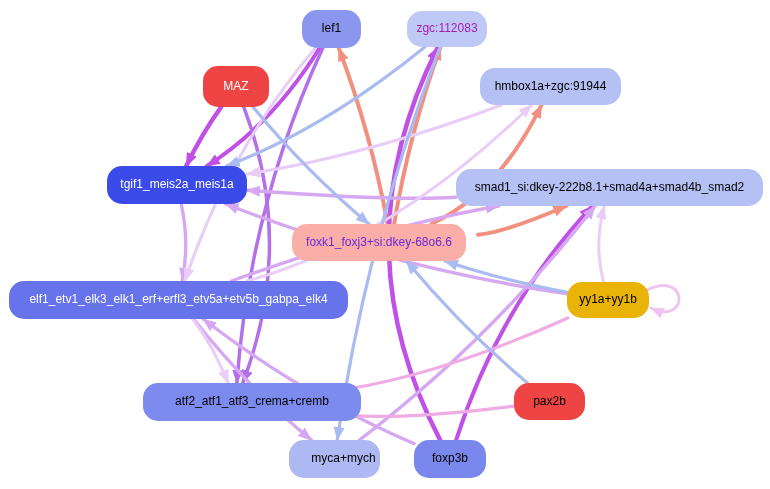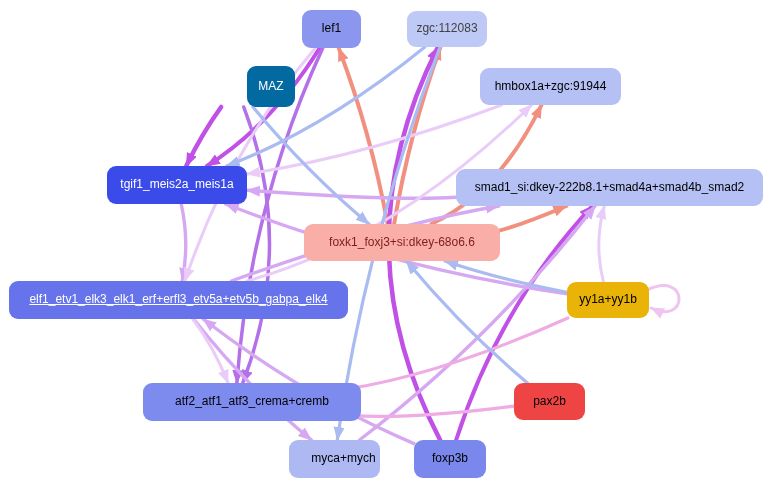--- a/index.html
+++ b/index.html
@@ -1,20 +1,20 @@
 <!DOCTYPE html>
 <html><head>
 <meta charset="utf-8">
 <style>
   html,body{margin:0;padding:0;background:#ffffff;}
   #canvas{position:relative;width:770px;height:489px;background:#ffffff;overflow:hidden;
           font-family:"Liberation Sans", sans-serif;}
   #edge-layer{position:absolute;left:0;top:0;z-index:1;}
   .node{position:absolute;z-index:2;display:flex;align-items:center;justify-content:center;
-        border-radius:9px;font-size:12px;line-height:1.1;text-align:center;
+        border-radius:15px;font-size:12px;line-height:1.1;text-align:center;
         white-space:nowrap;box-sizing:border-box;padding:0 6px;cursor:pointer;}
 </style>
 </head>
 <body>
 
 <div id="canvas">
   <svg id="edge-layer" width="770" height="489" viewBox="0 0 770 489">
       <defs>
         <marker id="ah0" markerUnits="userSpaceOnUse" markerWidth="16" markerHeight="13" refX="13" refY="5.5" orient="auto">
           <path d="M0,0 L14,5.5 L0,11 Z" fill="#f29080"></path>
@@ -71,25 +71,25 @@
       <path d="M 252.97068430695634,107 Q 306.4062323068801,171.54829482329222 368.942958545886,224" fill="none" stroke="#a9bbf1" stroke-width="3.2" stroke-linecap="round" marker-end="url(#ah6)"></path>
       <path d="M 527.45218231263,383 Q 463.1678054302067,329.059923517687 406.42404782954804,261" fill="none" stroke="#a9bbf1" stroke-width="3.2" stroke-linecap="round" marker-end="url(#ah6)"></path>
       <path d="M 567,292.2053462136657 Q 497.4509005833185,278.9831230159979 444.97952527057055,261" fill="none" stroke="#a9bbf1" stroke-width="3.2" stroke-linecap="round" marker-end="url(#ah6)"></path>
       <path d="M 424.8730585161367,47 Q 324.5069399468657,128.64662683111376 226.73316948732068,166" fill="none" stroke="#a9bbf1" stroke-width="3.2" stroke-linecap="round" marker-end="url(#ah6)"></path>
       <path d="M 440.0616226774189,47 Q 366.5640540860482,237.67228159228006 337.25255639925155,440" fill="none" stroke="#a9bbf1" stroke-width="3.2" stroke-linecap="round" marker-end="url(#ah6)"></path>
       <path d="M 647,290 C 689,270 689,326 651,308" fill="none" stroke="#efc4f0" stroke-width="3" stroke-linecap="round" marker-end="url(#ah7)"></path>
       <path d="M 326,392 C 368,372 368,428 330,410" fill="none" stroke="#e2abf0" stroke-width="3" stroke-linecap="round" marker-end="url(#ah8)"></path>
     </svg>
 
   <div class="node" style="left: 302px; top: 10px; width: 59px; height: 38px; background: rgb(139, 151, 238); color: rgb(0, 0, 0);">lef1</div>
-  <div class="node" style="left: 407px; top: 11px; width: 80px; height: 36px; background: rgb(191, 201, 246); color: #404040;">zgc:112083</div>
-  <div class="node" style="left: 203px; top: 66px; width: 48px; height: 41px; background: #0369a1; color: rgb(255, 255, 255); margin-left: 44px;">MAZ</div>
+  <div class="node" style="left: 407px; top: 11px; width: 80px; height: 36px; background: rgb(191, 201, 246); color: #a21caf;">zgc:112083</div>
+  <div class="node" style="left: 203px; top: 66px; width: 66px; height: 41px; background: #ef4444; color: rgb(255, 255, 255);">MAZ</div>
   <div class="node" style="left: 480px; top: 68px; width: 141px; height: 37px; background: rgb(181, 192, 244); color: rgb(0, 0, 0);">hmbox1a+zgc:91944</div>
   <div class="node" style="left: 107px; top: 166px; width: 140px; height: 38px; background: rgb(58, 75, 233); color: rgb(255, 255, 255);">tgif1_meis2a_meis1a</div>
   <div class="node" style="left: 456px; top: 169px; width: 307px; height: 37px; background: rgb(181, 192, 244); color: rgb(0, 0, 0);">smad1_si:dkey-222b8.1+smad4a+smad4b_smad2</div>
-  <div class="node" style="left: 304px; top: 224px; width: 196px; height: 37px; background: rgb(249, 174, 167); color: #7f1d1d;">foxk1_foxj3+si:dkey-68o6.6</div>
-  <div class="node" style="left: 9px; top: 281px; width: 339px; height: 38px; background: rgb(102, 115, 235); color: rgb(255, 255, 255); text-decoration: underline;">elf1_etv1_elk3_elk1_erf+erfl3_etv5a+etv5b_gabpa_elk4</div>
+  <div class="node" style="left: 292px; top: 224px; width: 174px; height: 37px; background: rgb(249, 174, 167); color: #6d28d9;">foxk1_foxj3+si:dkey-68o6.6</div>
+  <div class="node" style="left: 9px; top: 281px; width: 339px; height: 38px; background: rgb(102, 115, 235); color: rgb(255, 255, 255);">elf1_etv1_elk3_elk1_erf+erfl3_etv5a+etv5b_gabpa_elk4</div>
   <div class="node" style="left: 567px; top: 282px; width: 82px; height: 36px; background: #eab308; color: rgb(0, 0, 0);">yy1a+yy1b</div>
   <div class="node" style="left: 143px; top: 383px; width: 218px; height: 38px; background: rgb(125, 139, 238); color: rgb(0, 0, 0);">atf2_atf1_atf3_crema+cremb</div>
   <div class="node" style="left: 514px; top: 383px; width: 71px; height: 37px; background: #ef4444; color: rgb(0, 0, 0);">pax2b</div>
   <div class="node" style="left: 289px; top: 440px; width: 91px; height: 38px; background: rgb(174, 184, 243); color: rgb(0, 0, 0); padding-left: 24px;">myca+mych</div>
   <div class="node" style="left: 414px; top: 440px; width: 72px; height: 38px; background: rgb(122, 136, 237); color: rgb(0, 0, 0);">foxp3b</div>
 </div>
 
 </body></html>

